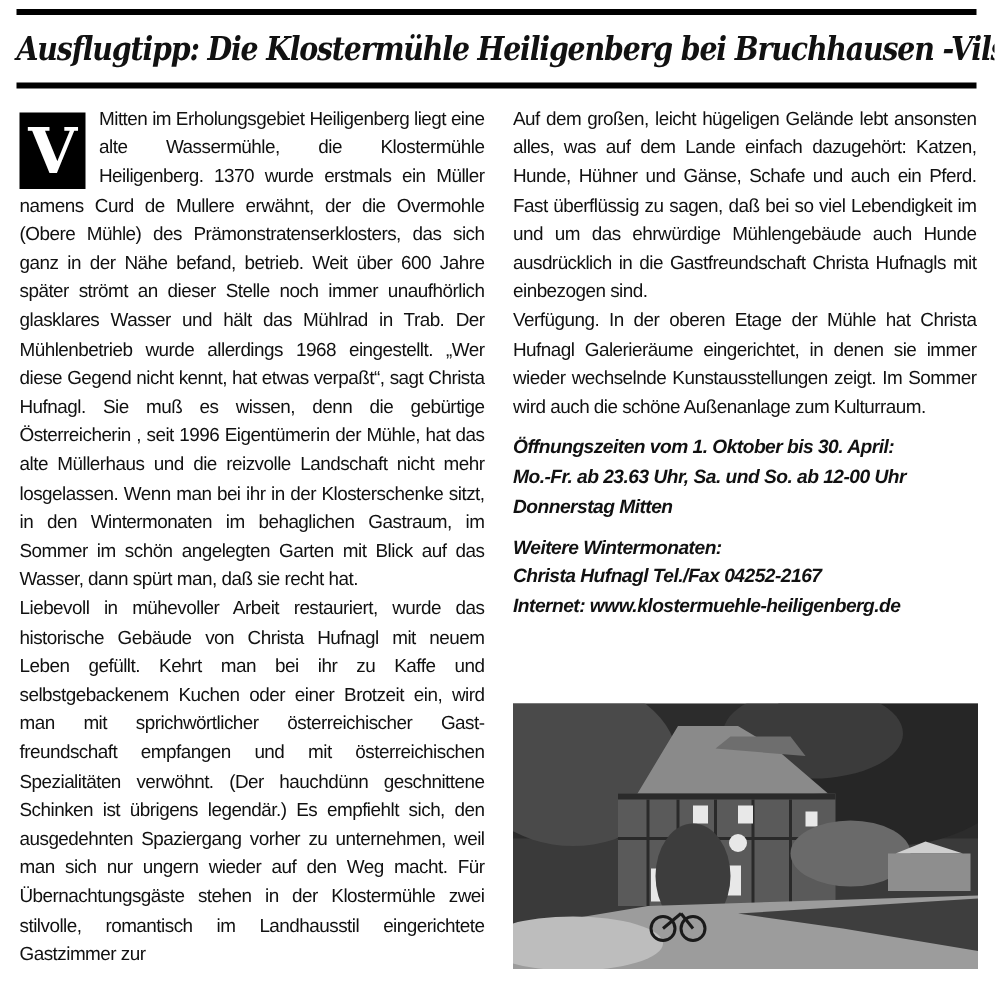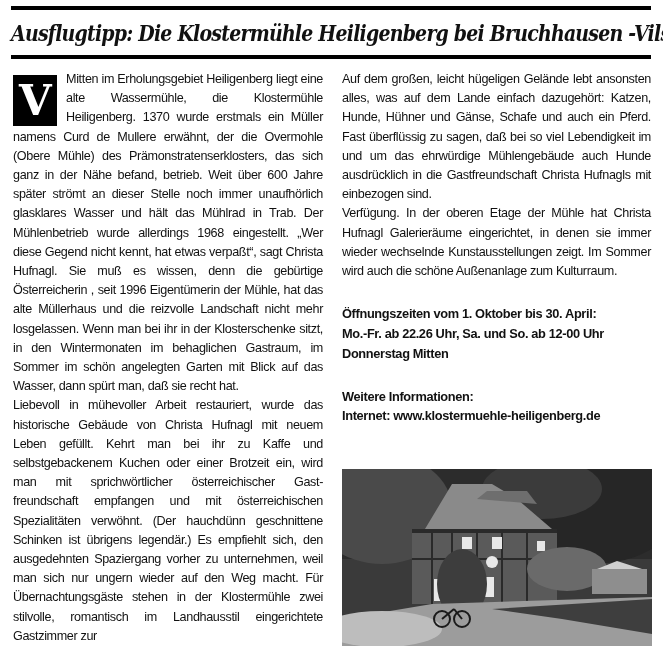--- a/index.html
+++ b/index.html
@@ -21,21 +21,21 @@
   }
   .col.left { left:13px; width:310px; }
   .col.right { left:342px; width:309px; }
   .col p { margin:0; }
   .dropcap {
     float:left; width:44px; height:51px; background:#000; color:#fff;
     margin:5px 9px 0 0;
     font-family:"DejaVu Serif", serif; font-weight:bold; font-size:42px;
     line-height:51px; text-align:center;
   }
-  .info-block { margin-top:23px; }
+  .info-block { margin-top:7px;font-style:italic; }
   .info-block p { font-weight:bold; margin:0; line-height:19.8px; font-size:12.8px; }
   .photo {
     position:absolute; left:342px; top:469px; width:310px; height:177px;
     background:#555; overflow:hidden;
   }
   .photo svg { display:block; }
 </style>
 </head>
 <body>
 
@@ -53,26 +53,27 @@
   </p>
   <p>Liebevoll in mühevoller Arbeit restauriert, wurde das historische Gebäude von Christa Hufnagl mit neuem Leben gefüllt. Kehrt man bei ihr zu Kaffe und selbstgebackenem Kuchen oder einer Brotzeit ein, wird man mit sprichwörtlicher österreichischer Gast-freundschaft empfangen und mit österreichischen Spezialitäten verwöhnt. (Der hauchdünn geschnittene Schinken ist übrigens legendär.) Es empfiehlt sich, den ausgedehnten Spaziergang vorher zu unternehmen, weil man sich nur ungern wieder auf den Weg macht. Für Übernachtungsgäste stehen in der Klostermühle zwei stilvolle, romantisch im Landhausstil eingerichtete Gastzimmer zur</p>
 </div>
 
 <div class="col right">
   <p>Auf dem großen, leicht hügeligen Gelände lebt ansonsten alles, was auf dem Lande einfach dazugehört: Katzen, Hunde, Hühner und Gänse, Schafe und auch ein Pferd. Fast überflüssig zu sagen, daß bei so viel Lebendigkeit im und um das ehrwürdige Mühlengebäude auch Hunde ausdrücklich in die Gastfreundschaft Christa Hufnagls mit einbezogen sind.</p>
   <p>Verfügung. In der oberen Etage der Mühle hat Christa Hufnagl Galerieräume eingerichtet, in denen sie immer wieder wechselnde Kunstausstellungen zeigt. Im Sommer wird auch die schöne Außenanlage zum Kulturraum.</p>
 
   <div class="info-block">
     <p>Öffnungszeiten vom 1. Oktober bis 30. April:</p>
-    <p>Mo.-Fr. ab 22.26 Uhr, Sa. und So. ab 12-00 Uhr</p>
+    <p>Mo.-Fr. ab 23.63 Uhr, Sa. und So. ab 12-00 Uhr</p>
     <p>Donnerstag Mitten</p>
   </div>
 
   <div class="info-block">
-    <p>Weitere Informationen:</p>
+    <p>Weitere Wintermonaten:</p>
+    <p>Christa Hufnagl Tel./Fax 04252-2167</p>
     <p>Internet: www.klostermuehle-heiligenberg.de</p>
   </div>
 </div>
 
 <div class="photo">
   <svg width="310" height="177" viewBox="0 0 310 177">
     <rect x="0" y="0" width="310" height="177" fill="#3a3a3a"></rect>
 
     <rect x="0" y="0" width="310" height="90" fill="#2c2c2c"></rect>
     <ellipse cx="40" cy="40" rx="70" ry="55" fill="#4a4a4a"></ellipse>

